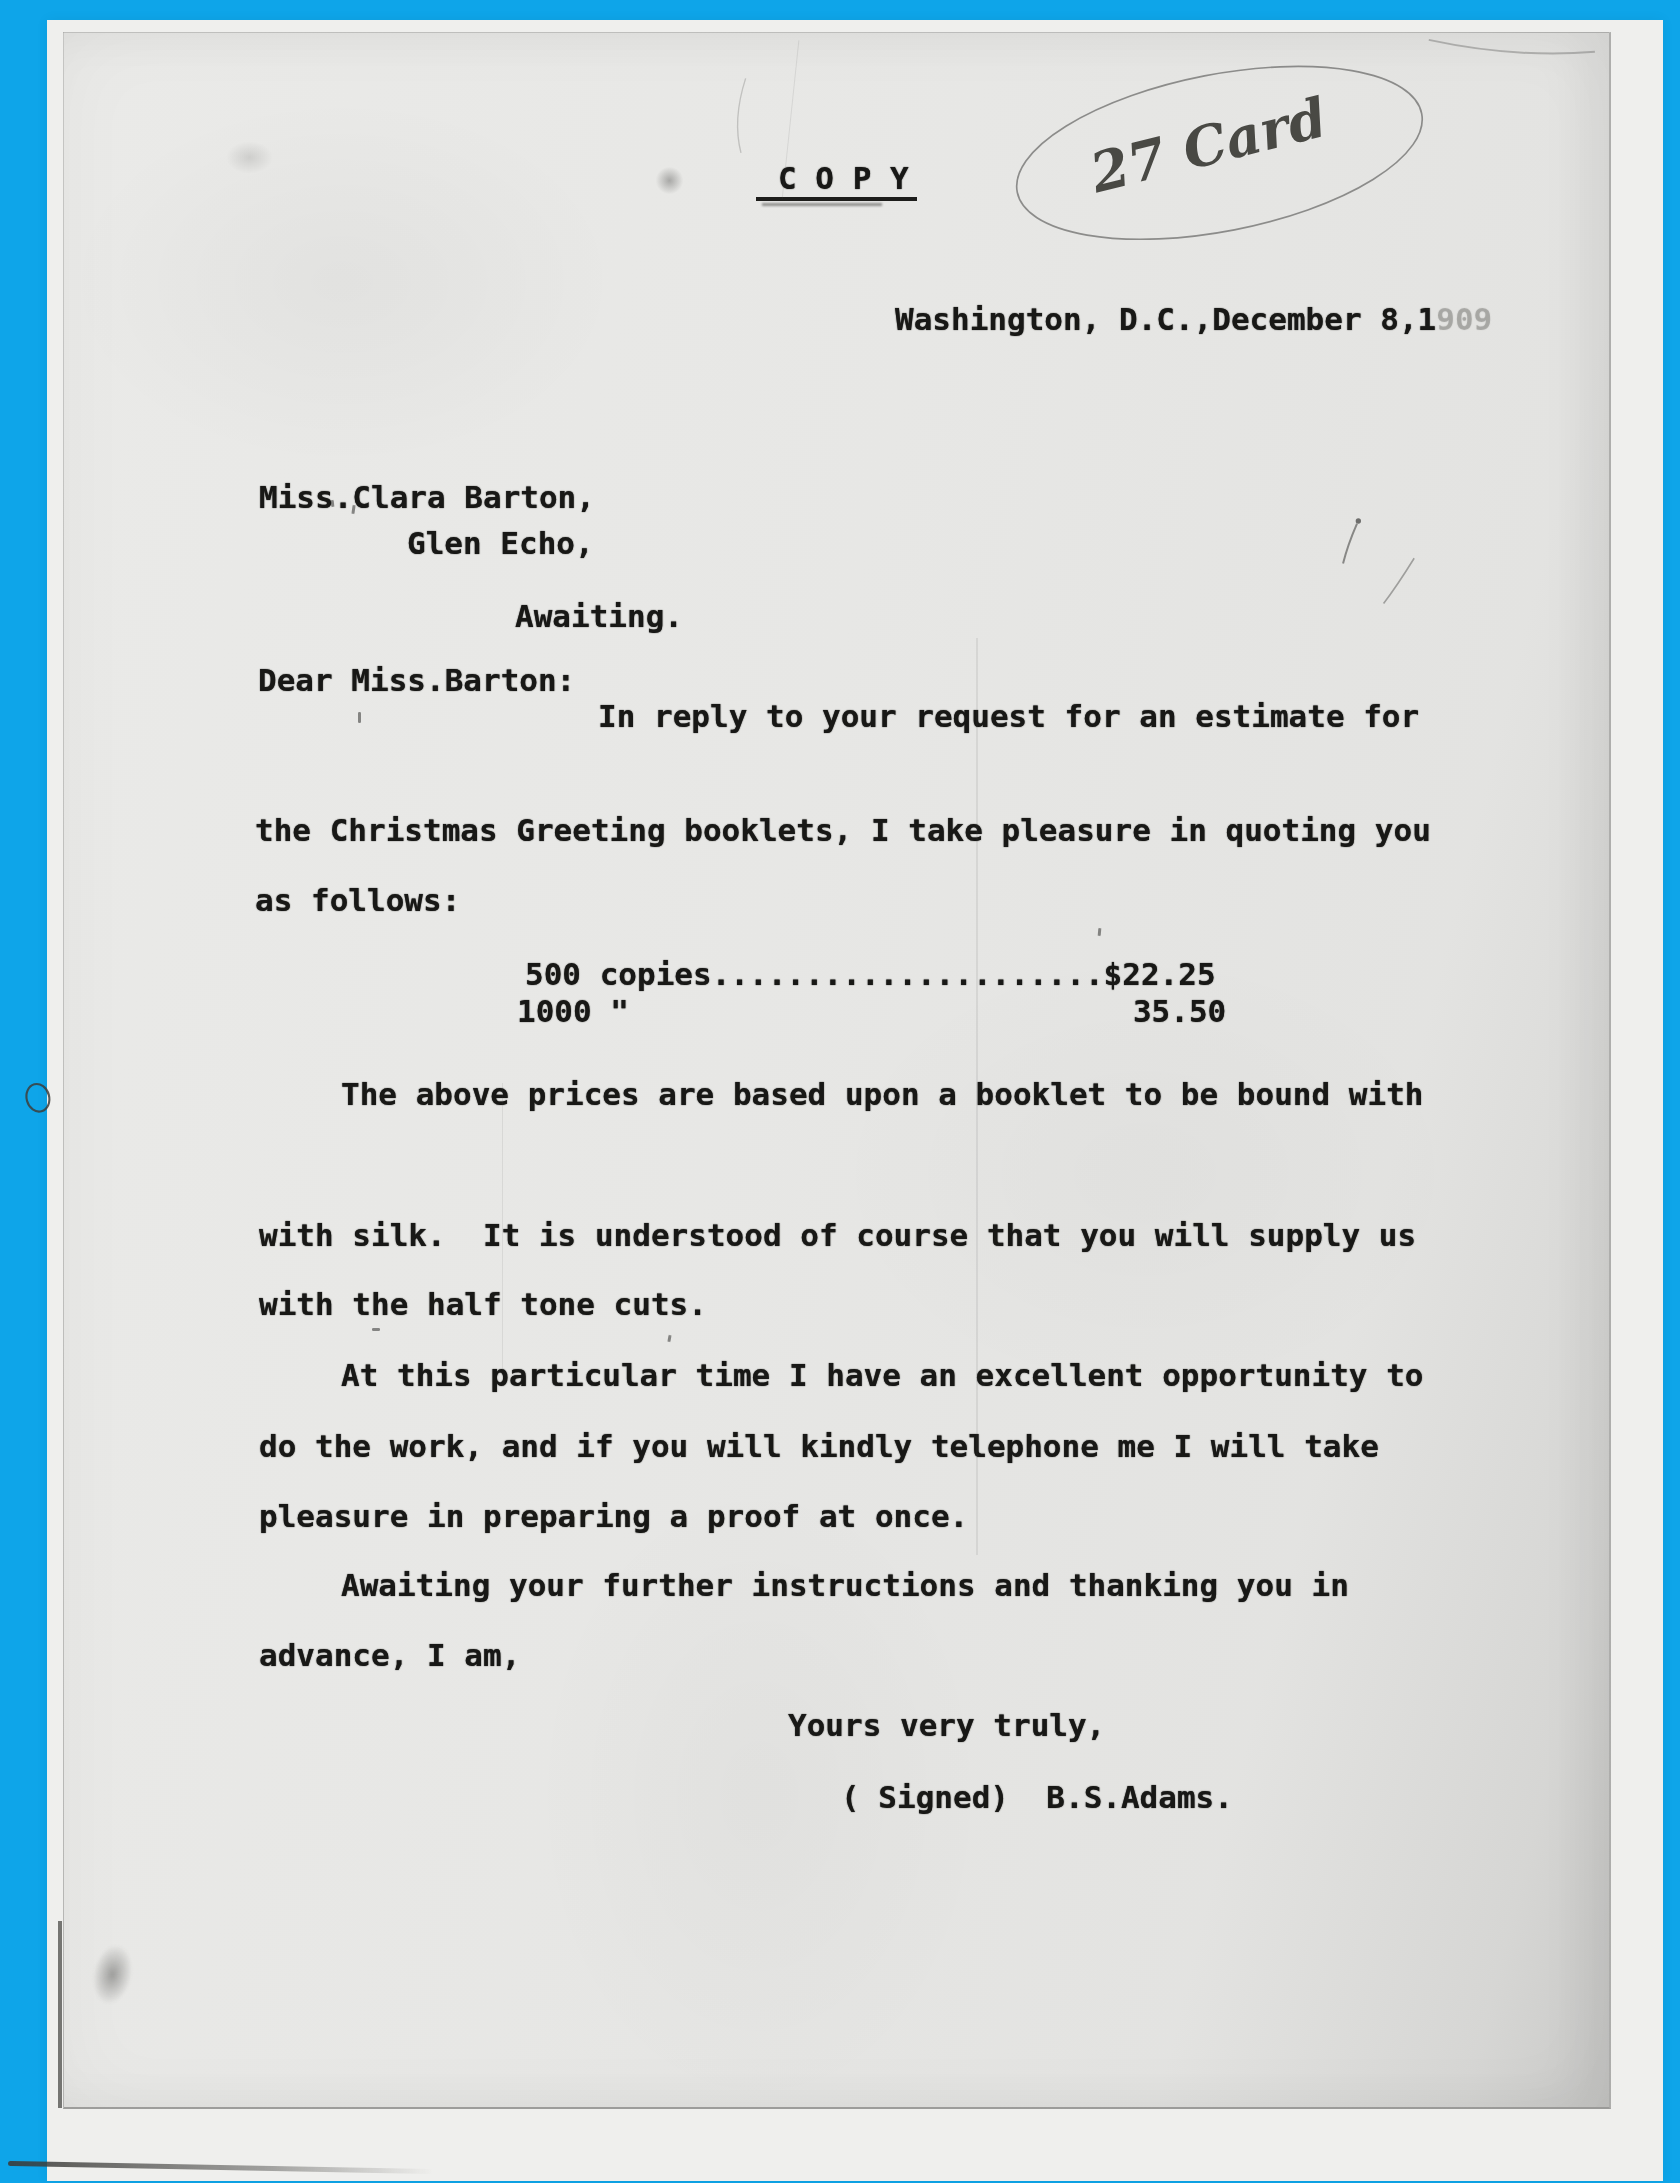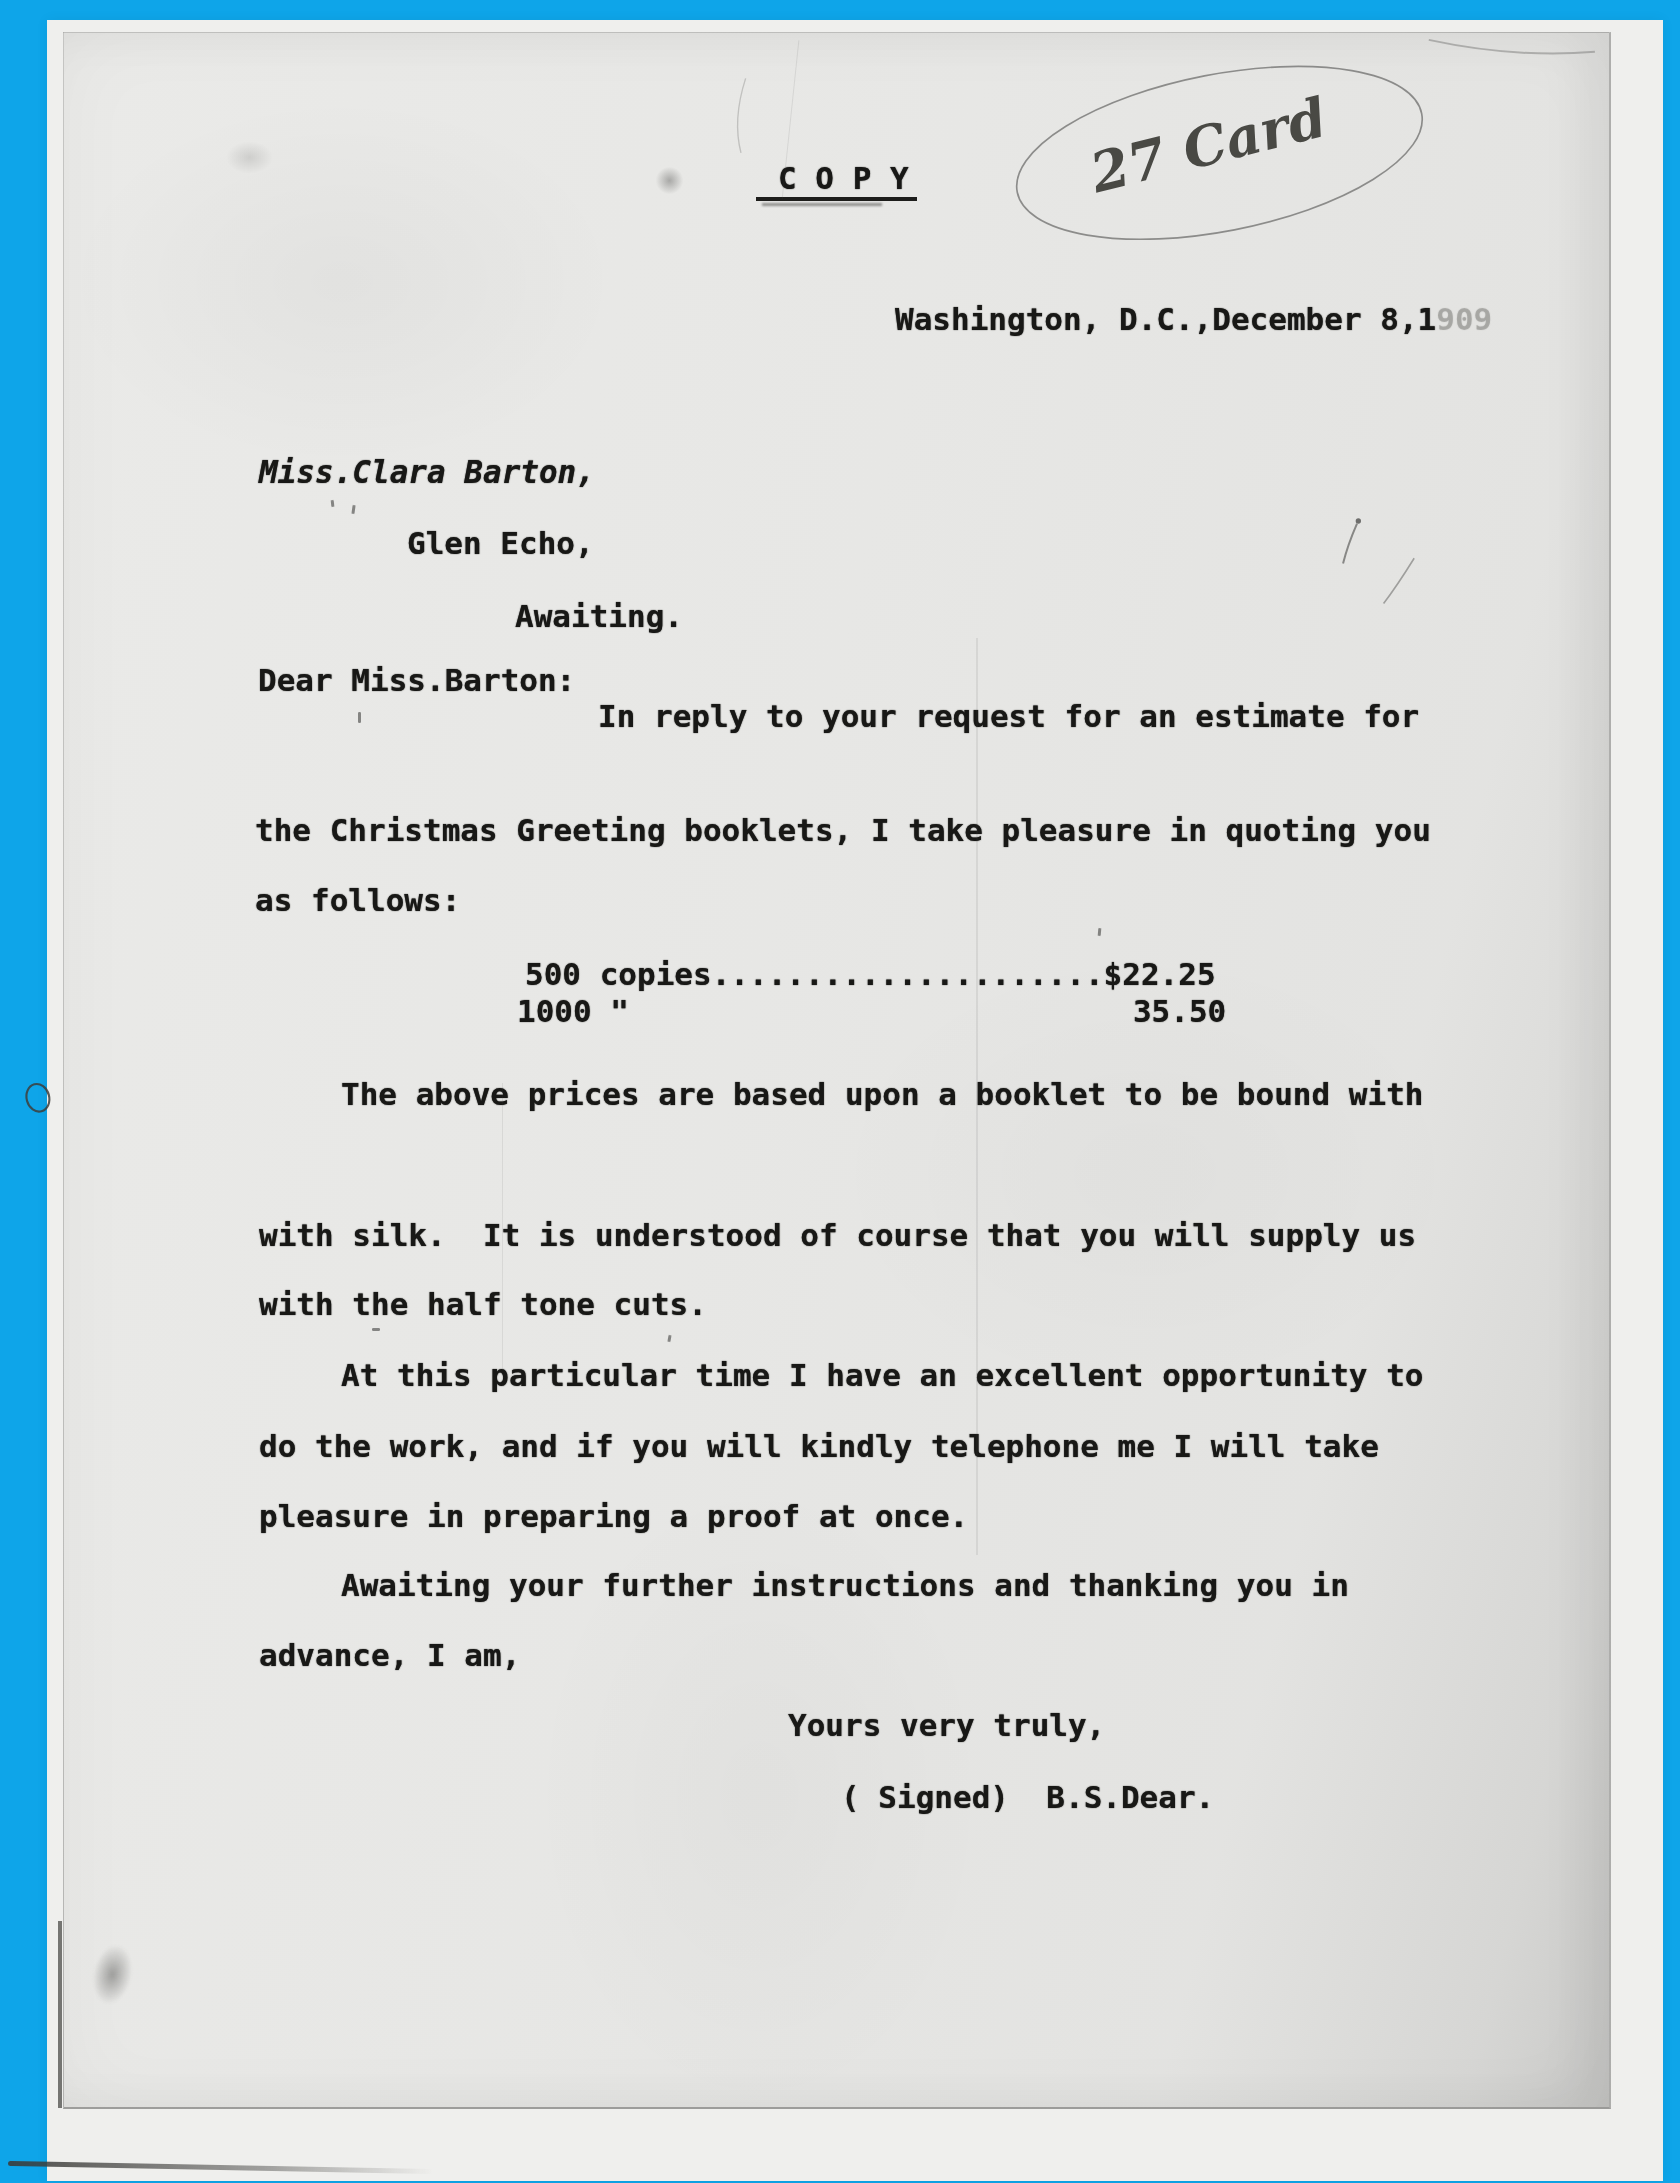--- a/index.html
+++ b/index.html
@@ -90,41 +90,41 @@
 
   <div class="backing"></div>
   <div class="paper"></div>
 
   <div class="typed" style="left:778px;top:161px;">C O P Y</div>
   <div class="underline-bar"></div>
   <div class="underline-smear"></div>
 
   <div class="typed" style="left:895px;top:302px;"><span>Washington, D.C.,December 8,1</span><span class="faded">909</span></div>
 
-  <div class="typed" style="left:259px;top:455px;font-style:italic;">Miss.Clara Barton,</div>
+  <div class="typed" style="left:259px;top:480px;">Miss.Clara Barton,</div>
   <div class="typed" style="left:407px;top:526px;">Glen Echo,</div>
   <div class="typed" style="left:515px;top:599px;">Awaiting.</div>
   <div class="typed" style="left:258px;top:663px;">Dear Miss.Barton:</div>
 
   <div class="typed" style="left:598px;top:699px;">In reply to your request for an estimate for</div>
   <div class="typed" style="left:255px;top:813px;">the Christmas Greeting booklets, I take pleasure in quoting you</div>
   <div class="typed" style="left:255px;top:883px;">as follows:</div>
   <div class="typed" style="left:525px;top:957px;">500 copies.....................$22.25</div>
   <div class="typed" style="left:517px;top:994px;">1000 "                           35.50</div>
   <div class="typed" style="left:341px;top:1077px;">The above prices are based upon a booklet to be bound with</div>
   <div class="typed" style="left:259px;top:1218px;">with silk.  It is understood of course that you will supply us</div>
   <div class="typed" style="left:259px;top:1287px;">with the half tone cuts.</div>
   <div class="typed" style="left:341px;top:1358px;">At this particular time I have an excellent opportunity to</div>
   <div class="typed" style="left:259px;top:1429px;">do the work, and if you will kindly telephone me I will take</div>
   <div class="typed" style="left:259px;top:1499px;">pleasure in preparing a proof at once.</div>
   <div class="typed" style="left:341px;top:1568px;">Awaiting your further instructions and thanking you in</div>
   <div class="typed" style="left:259px;top:1638px;">advance, I am,</div>
 
   <div class="typed" style="left:788px;top:1708px;">Yours very truly,</div>
-  <div class="typed" style="left:841px;top:1780px;">( Signed)  B.S.Dear.</div>
+  <div class="typed" style="left:841px;top:1780px;">( Signed)  B.S.Adams.</div>
 
   <svg class="anno-svg" width="1680" height="2183" viewBox="0 0 2528 3285">
     <g transform="rotate(-11 1835 230)">
       <ellipse cx="1835" cy="230" rx="310" ry="118" fill="none" stroke="#6e6e6c" stroke-width="2.5" opacity="0.75"></ellipse>
     </g>
     <text x="1650" y="290" class="anno-text" font-size="82" transform="rotate(-14 1650 290)">27 Card</text>
     <g transform="rotate(-15 57 1652)">
       <ellipse cx="57" cy="1652" rx="17" ry="21" fill="none" stroke="#3d3d3b" stroke-width="3.2" opacity="0.85"></ellipse>
     </g>
     <path d="M2042,788 q-14,32 -21,60" fill="none" stroke="#4a4a48" stroke-width="3" opacity="0.6"></path>

